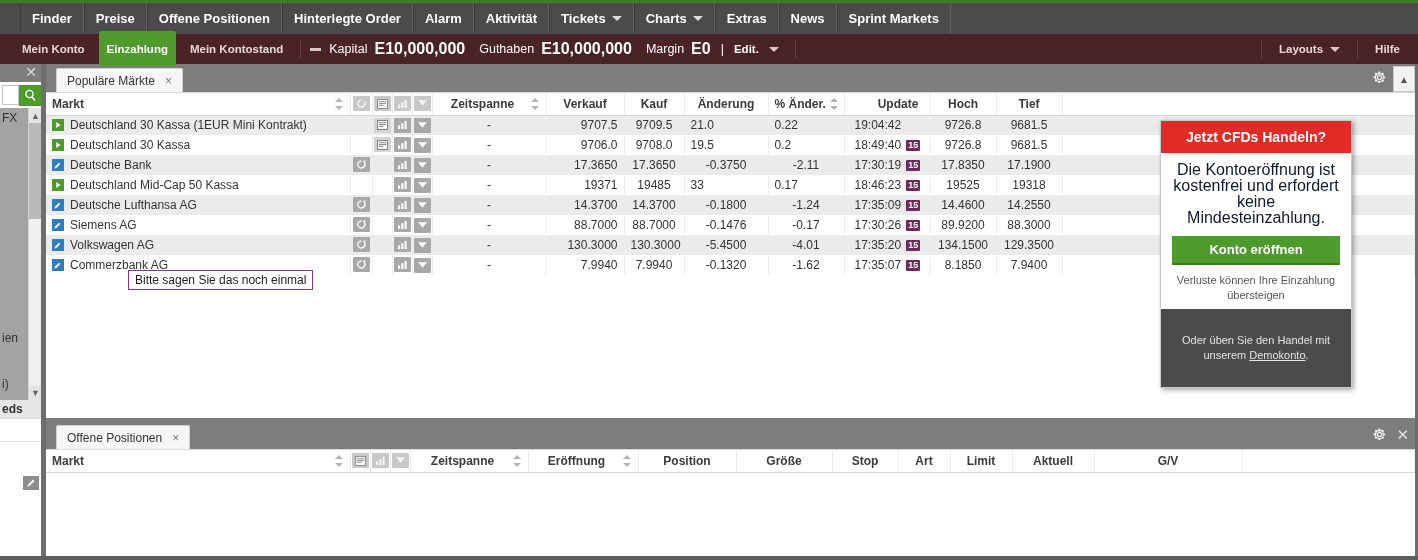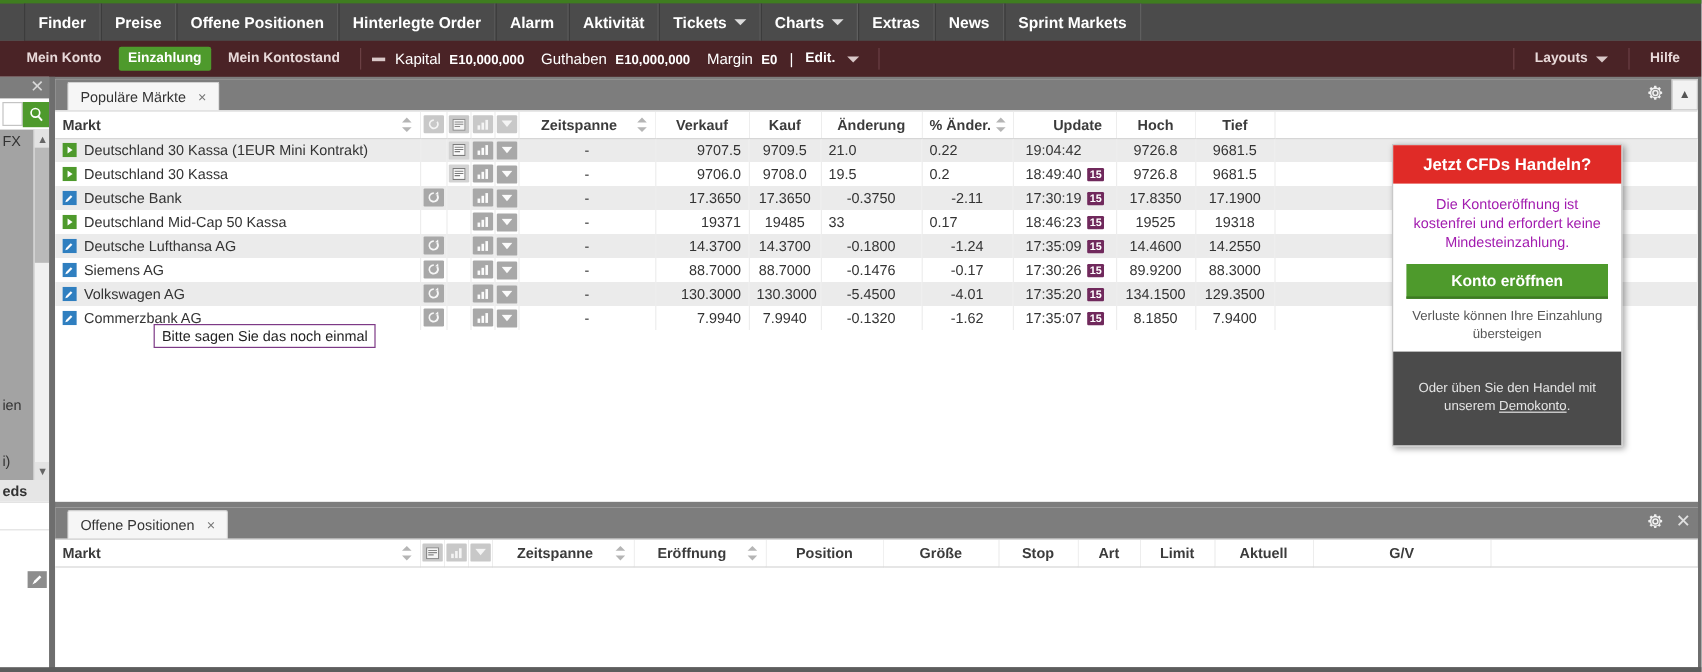--- a/index.html
+++ b/index.html
@@ -43,29 +43,29 @@
     background:#4a2326;
     display:flex; align-items:center;
   }
   .acct-item {
     color:#e8d9d9; font-size:11.5px; font-weight:bold;
     padding:0 10px; height:30px; display:flex; align-items:center;
     cursor:pointer; white-space:nowrap;
   }
   .acct-item.first { padding-left:22px; }
   .acct-item.active {
-    background:#4e9a2c; color:#ffffff; height:20px; border-radius:2px;
+    background:#4e9a2c; color:#ffffff; height:36px; border-radius:2px;
     padding:0 8px; margin:0 4px;
   }
   .acct-sep { width:1px; height:18px; background:#6b4044; margin:0 7px; }
   .acct-minus {
     display:inline-block; width:11px; height:3px; background:#d9c8c8; margin-right:8px;
   }
   .acct-fig { color:#ffffff; font-size:12.5px; font-weight:normal; white-space:nowrap; }
-  .acct-fig b { font-size:11px; font-weight:bold; letter-spacing:0; }
+  .acct-fig b { font-size:16px; font-weight:bold; letter-spacing:0; }
   .acct-caret {
     display:inline-block; margin-left:10px;
     width:0;height:0;border-left:5px solid transparent;border-right:5px solid transparent;
     border-top:5px solid #d9c8c8;
   }
   .acctbar-right { margin-left:auto; display:flex; align-items:center; }
 
   
   .leftpanel {
     position:absolute; left:0; top:64px; width:41px; height:496px;
@@ -180,21 +180,21 @@
 
   
   .promo {
     position:absolute; left:1160px; top:120px; width:192px; z-index:55;
     box-shadow:2px 2px 5px rgba(0,0,0,.35); background:#fff;
     border:1px solid #c9c9c9;
   }
   .promo-head { background:#e02b27; color:#fff; font-size:14px; font-weight:bold; text-align:center;
     padding:8px 4px; }
   .promo-body { padding:9px 11px 6px; text-align:center; }
-  .promo-text { font-size:12px; color:#a21caf; line-height:16px; }
+  .promo-text { font-size:16px; color:#0f172a; line-height:16px; }
   .promo-btn { background:#4e9a2c; color:#fff; font-size:13px; font-weight:bold; text-align:center;
     padding:6px 4px; margin:10px 0 8px; cursor:pointer; border-bottom:2px solid #3c7a22; }
   .promo-sub { font-size:11px; color:#555; line-height:15px; }
   .promo-foot { background:#4b4b4b; color:#e4e4e4; font-size:11px; text-align:center;
     padding:24px 8px; line-height:15px; }
   .promo-foot u { cursor:pointer; }
 
   .vsplit { position:absolute; left:41px; top:64px; width:5px; height:496px; background:#6e6e6e; }
   .bottom-strip { position:absolute; left:0; bottom:0; width:1418px; height:4px; background:#5d5d5d; }
   .right-strip { position:absolute; right:0; top:64px; width:3px; height:496px; background:#6e6e6e; }

